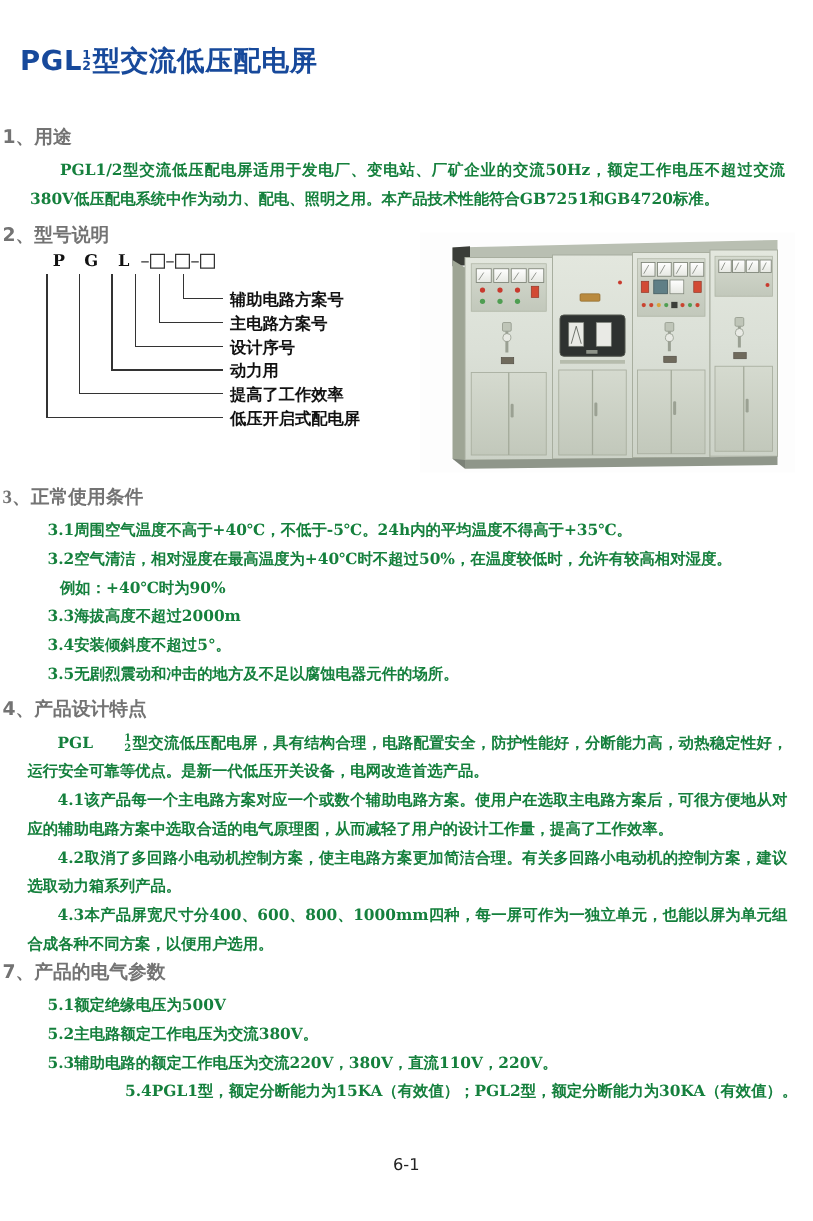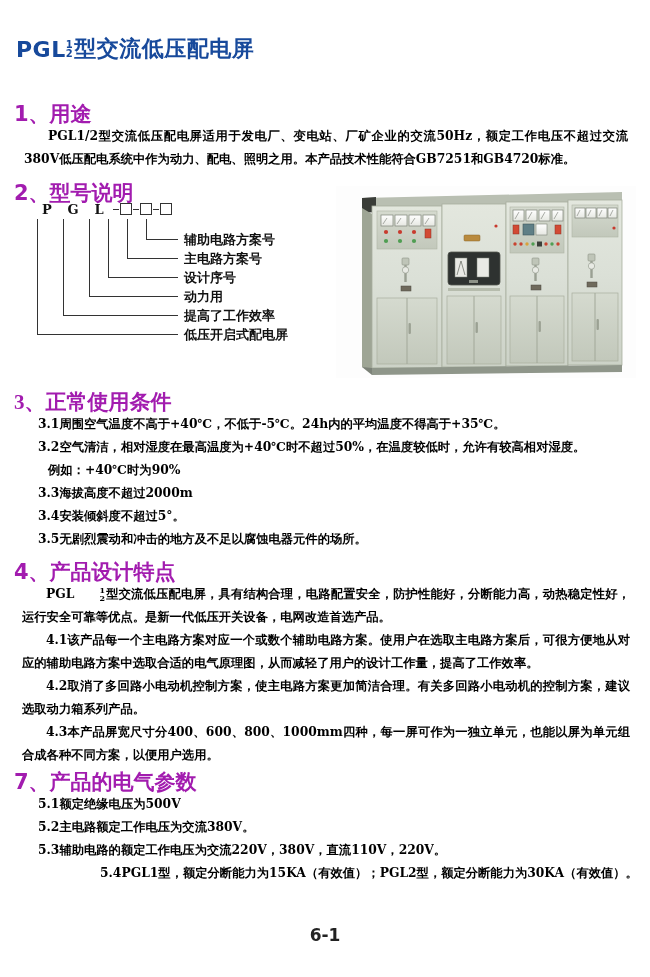--- a/index.html
+++ b/index.html
@@ -29,30 +29,30 @@
     font-size:10px;line-height:.95;
     font-weight:bold;
     margin:0 1px 0 0;
     position:relative;top:0px;
   }
   .frac .num{display:block;}
   .frac .den{display:block;}
 
   
   .sec-head{
-    position:absolute;left:14px;
-    font-size:21px;font-weight:bold;color:#a21caf;
+    position:absolute;left:2px;
+    font-size:15px;font-weight:bold;color:#737373;
     white-space:nowrap;
   }
   
   .para{
     position:absolute;
     font-size:12.3px;
     font-weight:bold;
-    color:#000000;
+    color:#15803d;
     line-height:23px;
     text-align:justify;
     font-family:"DejaVu Serif","Liberation Serif",serif;
   }
   .para.indent{text-indent:24px;}
   .inline-frac{
     display:inline-flex;flex-direction:column;
     justify-content:center;align-items:center;
     font-size:8px;line-height:.95;vertical-align:middle;
     margin:0 1px;
@@ -85,21 +85,21 @@
     width:300px;height:192px;
     background:#fdfdfd;
     overflow:hidden;
   }
   .photo svg{display:block;}
 
   
   .footer{
     position:absolute;left:0;right:0;top:925px;
     text-align:center;
-    font-size:17px;font-weight:bold;color:#222;
+    font-size:13px;font-weight:normal;color:#222;
     font-family:"DejaVu Sans","Liberation Sans",sans-serif;
   }
 </style>
 </head>
 <body>
 
 <div class="page">
 
   <div class="doc-title">
     <span>PGL</span>

